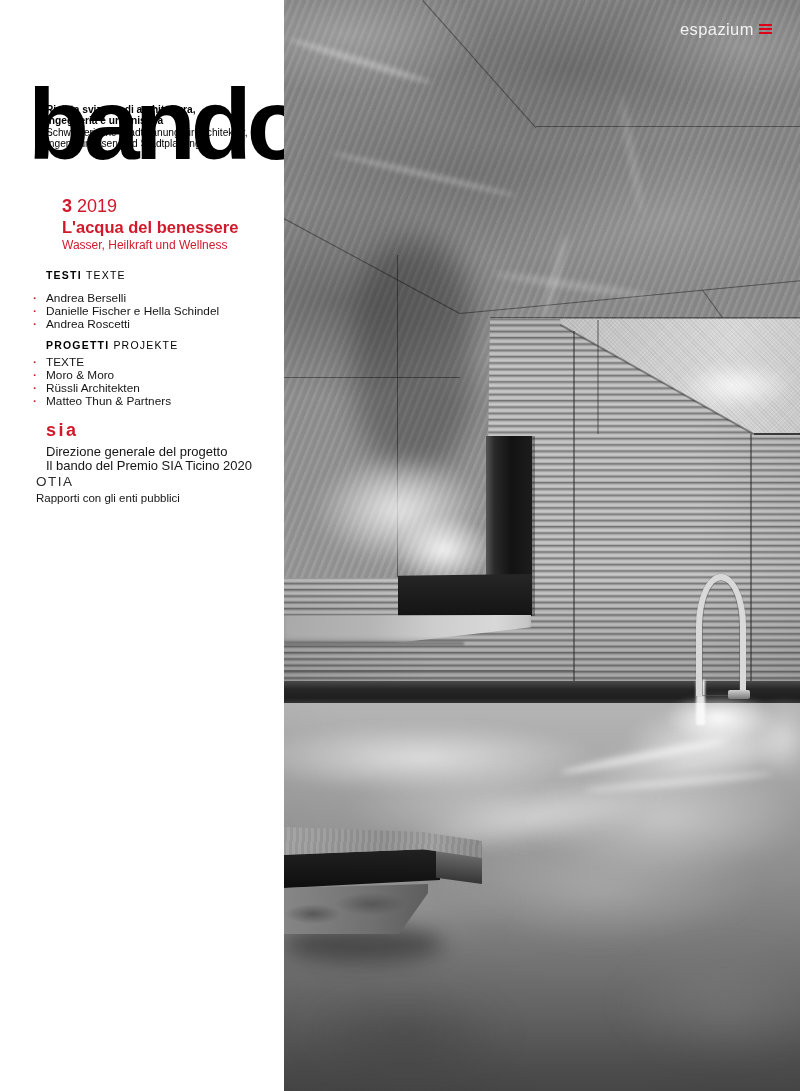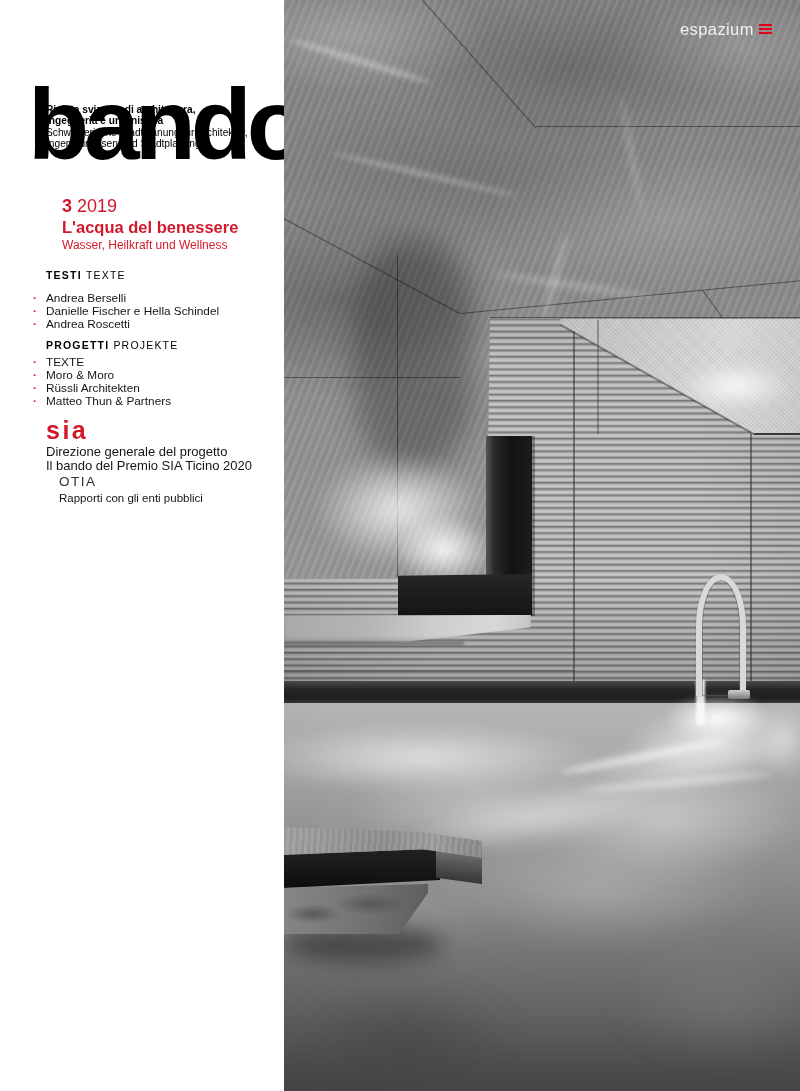--- a/index.html
+++ b/index.html
@@ -21,23 +21,23 @@
 
   .toc{left:33px;top:268px;font-size:11.8px;line-height:13.2px;color:#151515;}
   .toc-h{padding-left:13px;font-size:10.5px;letter-spacing:1.2px;font-weight:700;
          line-height:14px;margin-bottom:10px;color:#000;}
   .toc-h .light{font-weight:400;}
   .toc-h.second{margin-top:6px;margin-bottom:4px;}
   .row{display:flex;}
   .blt{width:13px;color:var(--red);font-weight:700;flex:none;}
 
   .sia{left:46px;top:419px;}
-  .sia-logo{font-size:25px;line-height:22px;font-weight:700;letter-spacing:2.5px;color:var(--red);}
+  .sia-logo{font-size:18px;line-height:22px;font-weight:700;letter-spacing:2.5px;color:var(--red);}
   .sia-lines{margin-top:4px;font-size:13px;line-height:13.8px;color:#151515;}
-  .otia{left:59px;top:474px;}
+  .otia{left:36px;top:474px;}
   .otia-logo{font-size:13.5px;line-height:15px;letter-spacing:1.5px;color:#2e2e2e;}
   .otia-lines{margin-top:3px;font-size:11.5px;line-height:13.5px;color:#151515;}
 
   
   .photo{left:284px;top:0;width:516px;height:1091px;overflow:hidden;background:#14532d;}
 
   .slats{left:0;top:306px;width:516px;height:378px;
     background:repeating-linear-gradient(180deg,#747474 0px,#8f8f8f 1px,#bdbdbd 2.4px,
                #c9c9c9 4px,#b5b5b5 5.2px,#7f7f7f 6.3px);}
   .wall-shade{left:0;top:306px;width:516px;height:378px;pointer-events:none;

